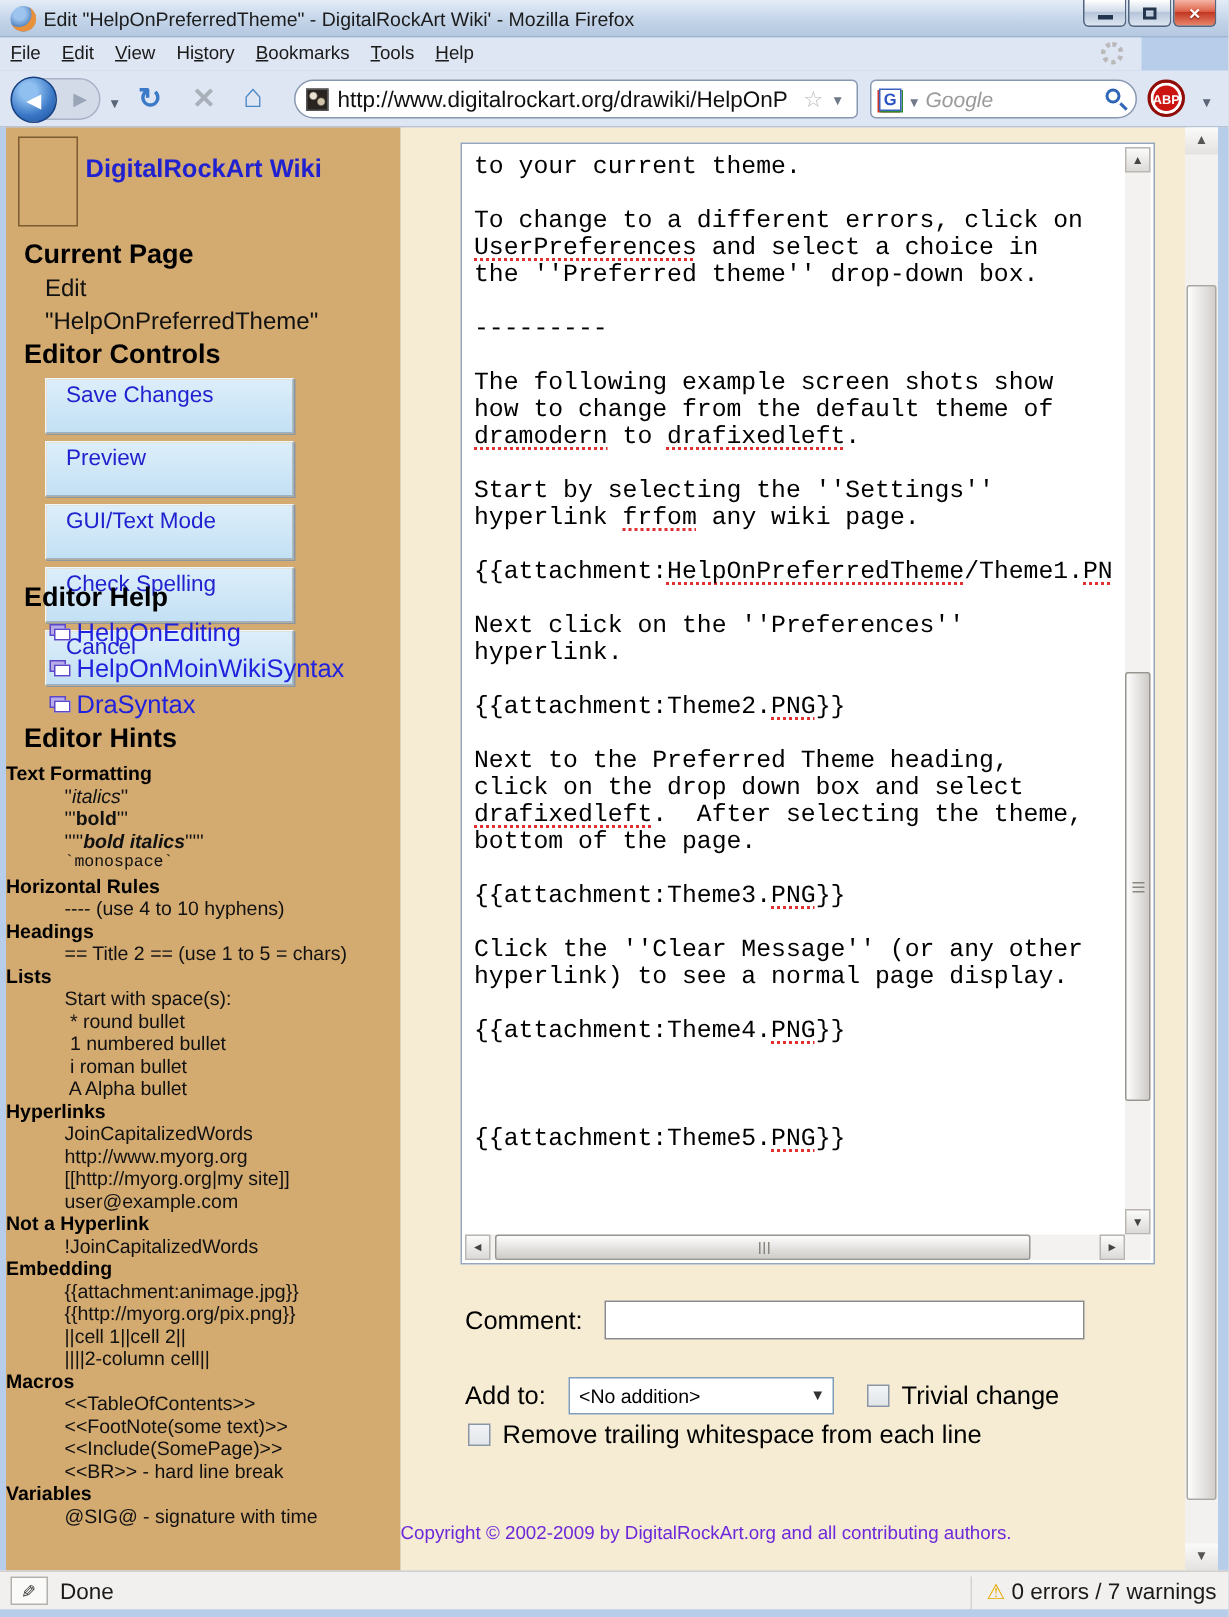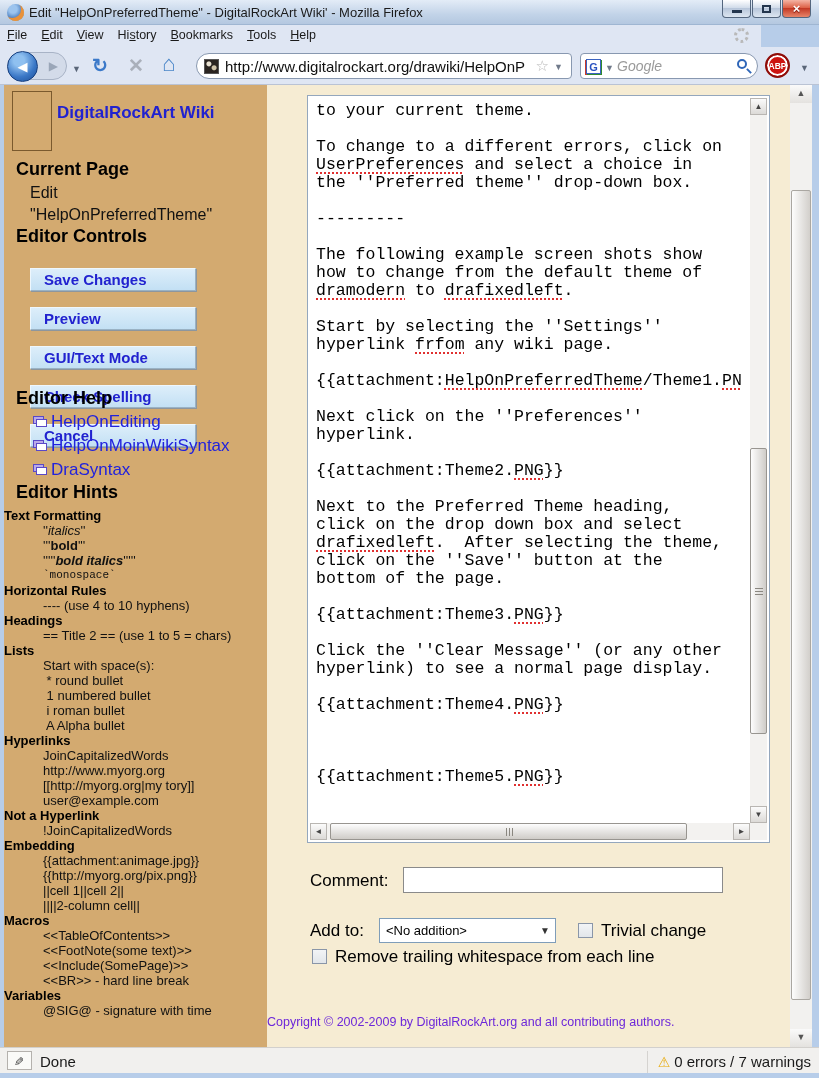--- a/index.html
+++ b/index.html
@@ -78,23 +78,23 @@
       radial-gradient(circle at 30% 25%, #c89a5e 0 3px, transparent 4px),
       radial-gradient(circle at 60% 50%, #b8placeholder 0 0, transparent 0),
       radial-gradient(circle at 65% 40%, #d0a468 0 2px, transparent 3px),
       radial-gradient(circle at 45% 70%, #c08c4e 0 4px, transparent 5px),
       radial-gradient(circle at 70% 85%, #ca9a60 0 3px, transparent 4px),
       linear-gradient(160deg, #7a4e22, #5e3c1a 60%, #6b4522); }
   .wiki-title { position:absolute; left:53px; top:18px; font-size:17px; font-weight:bold; color:#2122cf; }
   .side-h { position:absolute; left:12px; font-size:18px; font-weight:bold; color:#000; }
   .cp-line { position:absolute; left:26px; font-size:16px; color:#111; }
   .ctl-btns { position:absolute; left:26px; top:167px; width:166px; }
-  .ctl-btn { width:166px; height:23px; margin-bottom:5px; background:linear-gradient(#ddeefa,#c3e0f4);
+  .ctl-btn { width:166px; height:37px; margin-bottom:5px; background:linear-gradient(#ddeefa,#c3e0f4);
     border:1px solid #9ab2c4; border-top-color:#eef7fd; border-left-color:#eef7fd;
-    box-shadow:1px 1px 0 #8d969e; color:#2122cf; font-size:15px; font-weight:bold; padding:2px 0 0 13px;margin-top:16px; }
+    box-shadow:1px 1px 0 #8d969e; color:#2122cf; font-size:15px; font-weight:normal; padding:2px 0 0 13px; }
   .help-links { position:absolute; left:32px; top:327px; }
   .help-link-row { height:24px; white-space:nowrap; }
   .link-icon { display:inline-block; width:11px; height:8px; border:1px solid #5a48c8; background:#fff;
     box-shadow:-3px -3px 0 -1px #b9aae8, -3px -3px 0 0 #5a48c8; margin-right:4px; }
   .help-link { color:#2122dd; font-size:17px; }
   .hints { position:absolute; left:0; top:423px; width:263px; }
   .hint-title { font-size:13px; font-weight:bold; color:#000; height:15px; line-height:15px; }
   .hint-item { margin-left:39px; font-size:13px; color:#111; height:15px; line-height:15px; white-space:pre; }
   .hint-italic { font-style:italic; }
   .hint-bold { font-weight:bold; }
@@ -235,21 +235,21 @@
         <div class="hint-item">== Title 2 == (use 1 to 5 = chars)</div>
         <div class="hint-title">Lists</div>
         <div class="hint-item">Start with space(s):</div>
         <div class="hint-item"> * round bullet</div>
         <div class="hint-item"> 1 numbered bullet</div>
         <div class="hint-item"> i roman bullet</div>
         <div class="hint-item"> A Alpha bullet</div>
         <div class="hint-title">Hyperlinks</div>
         <div class="hint-item">JoinCapitalizedWords</div>
         <div class="hint-item">http://www.myorg.org</div>
-        <div class="hint-item">[[http://myorg.org|my tory]]</div>
+        <div class="hint-item">[[http://myorg.org|my site]]</div>
         <div class="hint-item">user@example.com</div>
         <div class="hint-title">Not a Hyperlink</div>
         <div class="hint-item">!JoinCapitalizedWords</div>
         <div class="hint-title">Embedding</div>
         <div class="hint-item">{{attachment:animage.jpg}}</div>
         <div class="hint-item">{{http://myorg.org/pix.png}}</div>
         <div class="hint-item">||cell 1||cell 2||</div>
         <div class="hint-item">||||2-column cell||</div>
         <div class="hint-title">Macros</div>
         <div class="hint-item">&lt;&lt;TableOfContents&gt;&gt;</div>
@@ -282,21 +282,20 @@
           <div class="eline">{{attachment:<span class="miss">HelpOnPreferredTheme</span>/Theme1.<span class="miss">PN</span></div>
           <div class="eline">&nbsp;</div>
           <div class="eline">Next click on the ''Preferences''</div>
           <div class="eline">hyperlink.</div>
           <div class="eline">&nbsp;</div>
           <div class="eline">{{attachment:Theme2.<span class="miss">PNG</span>}}</div>
           <div class="eline">&nbsp;</div>
           <div class="eline">Next to the Preferred Theme heading,</div>
           <div class="eline">click on the drop down box and select</div>
           <div class="eline"><span class="miss">drafixedleft</span>.  After selecting the theme,</div>
-          <div class="eline">click on the ''Save'' button at the</div>
           <div class="eline">bottom of the page.</div>
           <div class="eline">&nbsp;</div>
           <div class="eline">{{attachment:Theme3.<span class="miss">PNG</span>}}</div>
           <div class="eline">&nbsp;</div>
           <div class="eline">Click the ''Clear Message'' (or any other</div>
           <div class="eline">hyperlink) to see a normal page display.</div>
           <div class="eline">&nbsp;</div>
           <div class="eline">{{attachment:Theme4.<span class="miss">PNG</span>}}</div>
           <div class="eline">&nbsp;</div>
           <div class="eline">&nbsp;</div>

